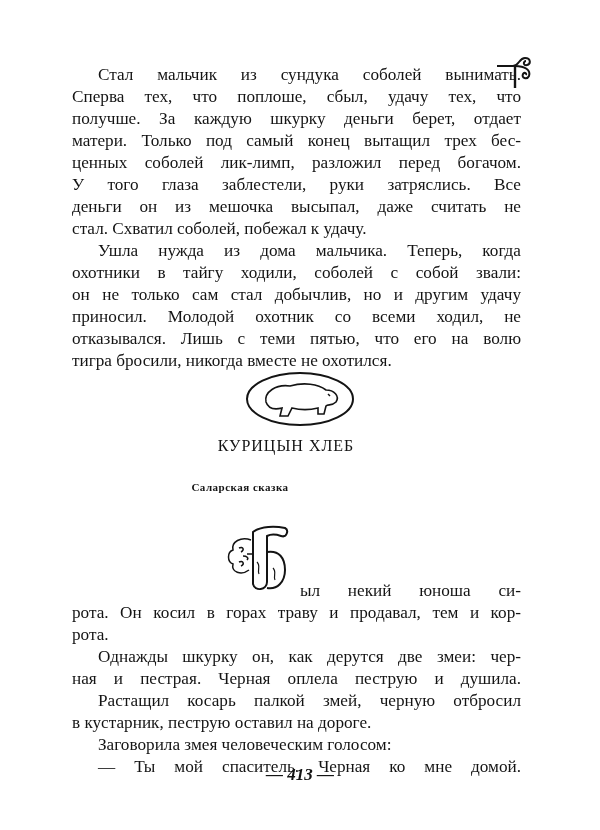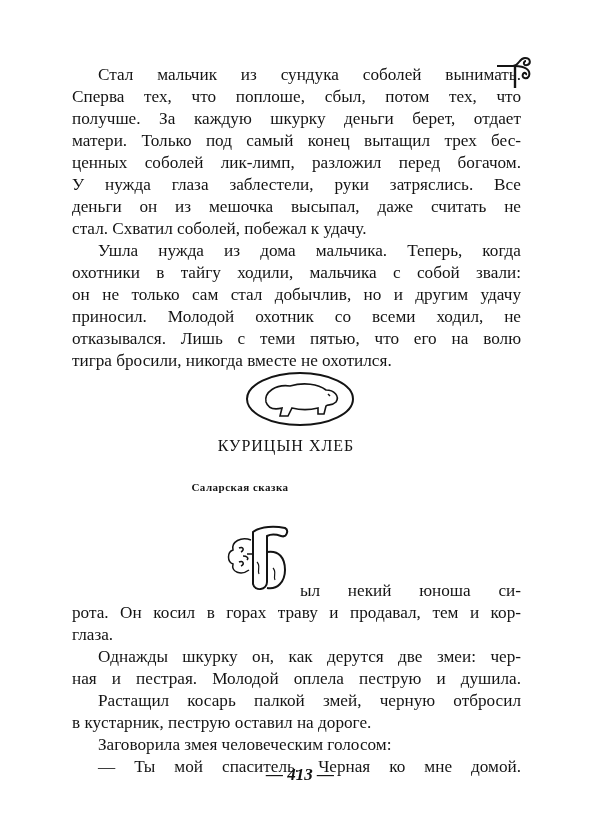--- a/index.html
+++ b/index.html
@@ -23,32 +23,32 @@
 <body>
 
 <svg class="ornament" viewBox="0 0 40 40">
   <path d="M2 14 H18 M18 14 C24 14 24 6 30 6 C36 6 36 12 32 13 C28 14 28 9 31 9" fill="none" stroke="#141414" stroke-width="2"></path>
   <path d="M20 14 C30 14 36 18 34 24 C32 28 26 26 28 22 C29 20 32 21 31 23" fill="none" stroke="#141414" stroke-width="2"></path>
   <path d="M20 14 V36" fill="none" stroke="#141414" stroke-width="2.4"></path>
 </svg>
 
 <div>
   <div class="line indent" style="top:64px">Стал мальчик из сундука соболей вынимать.</div>
-  <div class="line" style="top:86px">Сперва тех, что поплоше, сбыл, потом тех, что</div>
+  <div class="line" style="top:86px">Сперва тех, что поплоше, сбыл, удачу тех, что</div>
   <div class="line" style="top:108px">получше. За каждую шкурку деньги берет, отдает</div>
   <div class="line" style="top:130px">матери. Только под самый конец вытащил трех бес-</div>
   <div class="line" style="top:152px">ценных соболей лик-лимп, разложил перед богачом.</div>
-  <div class="line" style="top:174px">У нужда глаза заблестели, руки затряслись. Все</div>
+  <div class="line" style="top:174px">У того глаза заблестели, руки затряслись. Все</div>
   <div class="line" style="top:196px">деньги он из мешочка высыпал, даже считать не</div>
   <div class="line last" style="top:218px">стал. Схватил соболей, побежал к удачу.</div>
 </div>
 
 <div>
   <div class="line indent" style="top:240px">Ушла нужда из дома мальчика. Теперь, когда</div>
-  <div class="line" style="top:262px">охотники в тайгу ходили, мальчика с собой звали:</div>
+  <div class="line" style="top:262px">охотники в тайгу ходили, соболей с собой звали:</div>
   <div class="line" style="top:284px">он не только сам стал добычлив, но и другим удачу</div>
   <div class="line" style="top:306px">приносил. Молодой охотник со всеми ходил, не</div>
   <div class="line" style="top:328px">отказывался. Лишь с теми пятью, что его на волю</div>
   <div class="line last" style="top:350px">тигра бросили, никогда вместе не охотился.</div>
 </div>
 
 <svg class="vignette" viewBox="0 0 112 58">
   <ellipse cx="56" cy="29" rx="53" ry="26" fill="none" stroke="#141414" stroke-width="2"></ellipse>
   <path d="M22 32 C20 22 32 14 46 16 C60 12 74 14 82 20 C90 20 96 26 92 32 C88 36 84 34 82 36 L80 44 L74 44 L74 38 C66 40 56 40 48 38 L44 46 L36 46 L38 38 C30 40 24 38 22 32 Z" fill="none" stroke="#141414" stroke-width="1.6"></path>
   <path d="M84 24 L86 26" stroke="#141414" stroke-width="1.4"></path>
@@ -60,26 +60,26 @@
 <svg class="dropcap" viewBox="0 0 72 72">
   <path d="M30 10 C38 4 52 4 62 6 C66 8 64 16 58 14 C52 12 48 12 44 14 L44 60 C44 68 32 70 30 62 Z" fill="none" stroke="#141414" stroke-width="2"></path>
   <path d="M44 30 C56 28 62 36 62 48 C62 60 54 68 44 66" fill="none" stroke="#141414" stroke-width="2"></path>
   <path d="M28 18 C18 14 8 20 10 28 C4 30 4 40 10 42 C8 50 18 54 26 48 M16 26 C20 24 22 28 18 30 M16 40 C20 38 22 42 18 44 M24 32 H30 M20 34 C24 34 26 36 24 38" fill="none" stroke="#141414" stroke-width="1.5"></path>
   <path d="M34 40 C38 44 34 48 36 52 M50 46 C54 50 50 54 52 58" fill="none" stroke="#141414" stroke-width="1.2"></path>
 </svg>
 
 <div>
   <div class="line" style="top:580px; left:300px; width:221px">ыл некий юноша си-</div>
   <div class="line" style="top:602px">рота. Он косил в горах траву и продавал, тем и кор-</div>
-  <div class="line last" style="top:624px">глаза.</div>
+  <div class="line last" style="top:624px">рота.</div>
 </div>
 
 <div>
   <div class="line indent" style="top:646px">Однажды шкурку он, как дерутся две змеи: чер-</div>
-  <div class="line" style="top:668px">ная и пестрая. Молодой оплела пеструю и душила.</div>
+  <div class="line" style="top:668px">ная и пестрая. Черная оплела пеструю и душила.</div>
 </div>
 
 <div>
   <div class="line indent" style="top:690px">Растащил косарь палкой змей, черную отбросил</div>
   <div class="line last" style="top:712px">в кустарник, пеструю оставил на дороге.</div>
 </div>
 
 <div class="line indent last" style="top:734px">Заговорила змея человеческим голосом:</div>
 
 <div class="line indent" style="top:756px">— Ты мой спаситель. Черная ко мне домой.</div>

